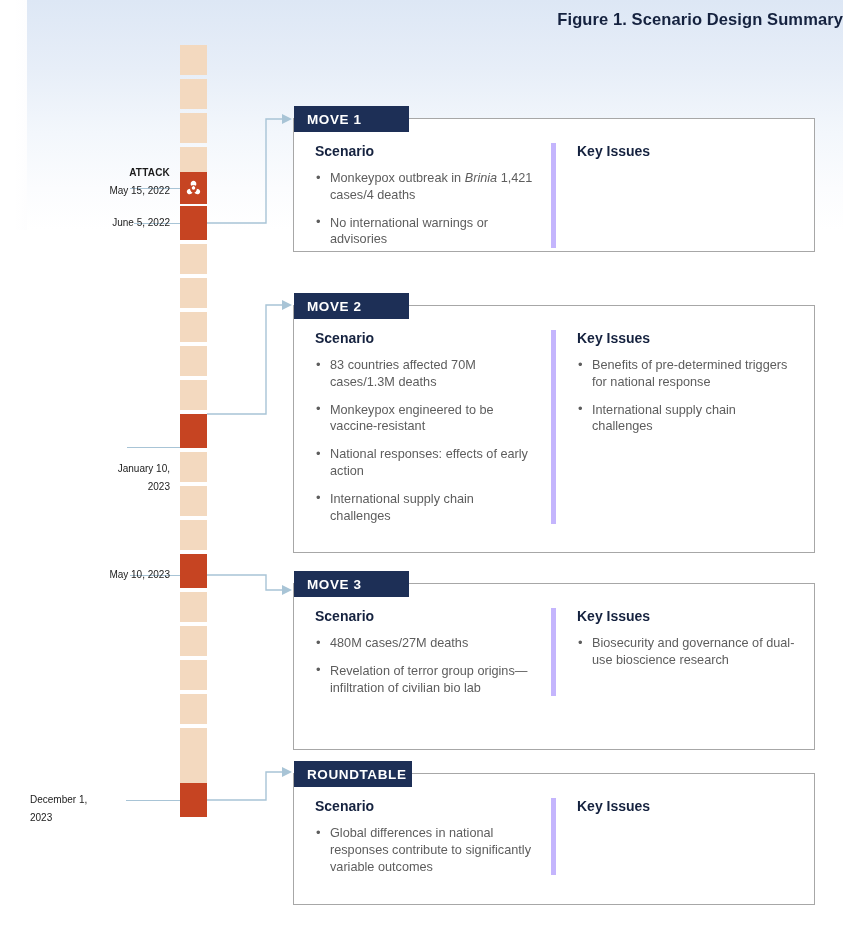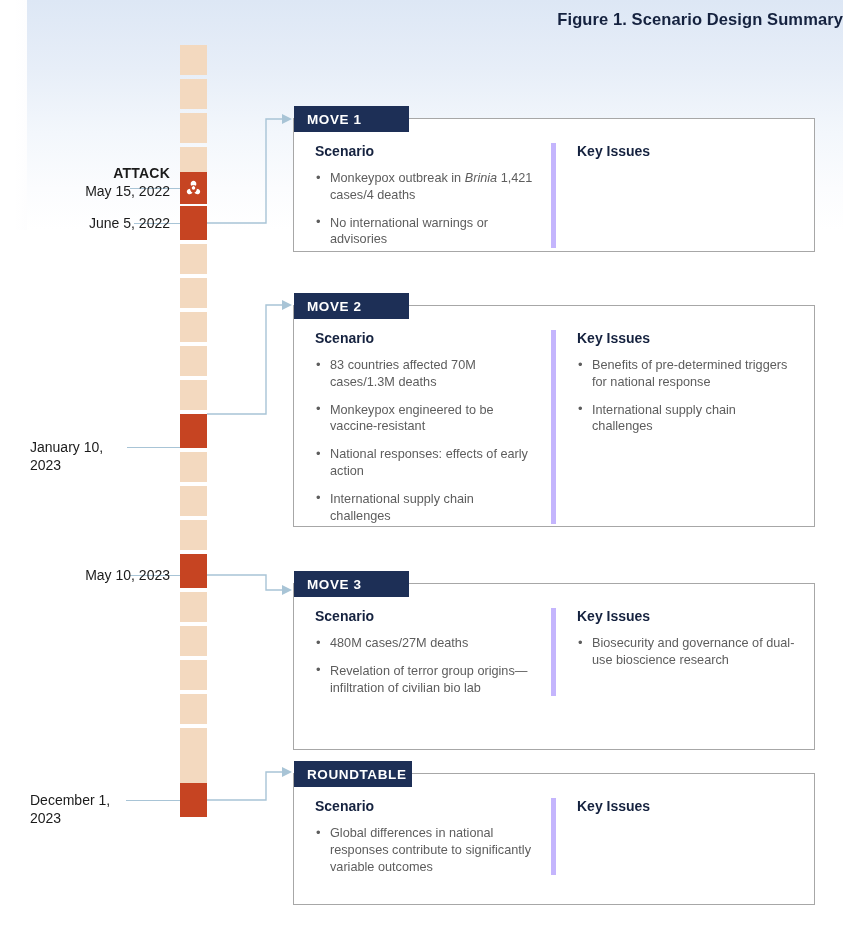--- a/index.html
+++ b/index.html
@@ -76,21 +76,21 @@
     align-items: center;
     justify-content: center;
     background: #c64422;
   }
   .biohazard-wrap svg { display: block; }
 
   
   .date-label {
     position: absolute;
     text-align: right;
-    font-size: 14px;
+    font-size: 10px;
     line-height: 18px;
     color: #1b1b1b;
     z-index: 5;
   }
   .date-label .attack-word {
     display: block;
     font-weight: bold;
     letter-spacing: 0.2px;
   }
   .date-label .date-text { display: block; }
@@ -237,21 +237,21 @@
   <span class="attack-word">ATTACK</span>
   <span class="date-text">May 15, 2022</span>
 </div>
 <div class="lead-line" style="left:130px; top:188px; width:50px;"></div>
 
 <div class="date-label" style="left:10px; top:214px; width:160px;">
   <span class="date-text">June 5, 2022</span>
 </div>
 <div class="lead-line" style="left:134px; top:223px; width:46px;"></div>
 
-<div class="date-label" style="left:10px; top:438px; width:160px; text-align:left; padding-left:20px; box-sizing:border-box;">
+<div class="date-label" style="left:10px; top:460px; width:160px; text-align:right; padding-left:20px; box-sizing:border-box;">
   <span class="date-text">January 10,</span>
   <span class="date-text">2023</span>
 </div>
 <div class="lead-line" style="left:127px; top:447px; width:53px;"></div>
 
 <div class="date-label" style="left:10px; top:566px; width:160px;">
   <span class="date-text">May 10, 2023</span>
 </div>
 <div class="lead-line" style="left:130px; top:575px; width:50px;"></div>
 
@@ -292,21 +292,21 @@
         <li>Monkeypox outbreak in <span class="ital">Brinia</span> 1,421 cases/4 deaths</li>
         <li>No international warnings or advisories</li>
       </ul>
     </div>
     <div class="col-keyissues">
       <div class="col-title">Key Issues</div>
     </div>
   </div>
 </div>
 
-<div class="card" style="top:305px; height:222px;">
+<div class="card" style="top:305px; height:248px;">
   <div class="card-header" style="width:115px;">
     <span>MOVE 2</span>
   </div>
   <div class="card-body">
     <div class="col-scenario">
       <div class="col-title">Scenario</div>
       <ul class="bullets">
         <li>83 countries affected 70M cases/1.3M deaths</li>
         <li>Monkeypox engineered to be vaccine-resistant</li>
         <li>National responses: effects of early action</li>

